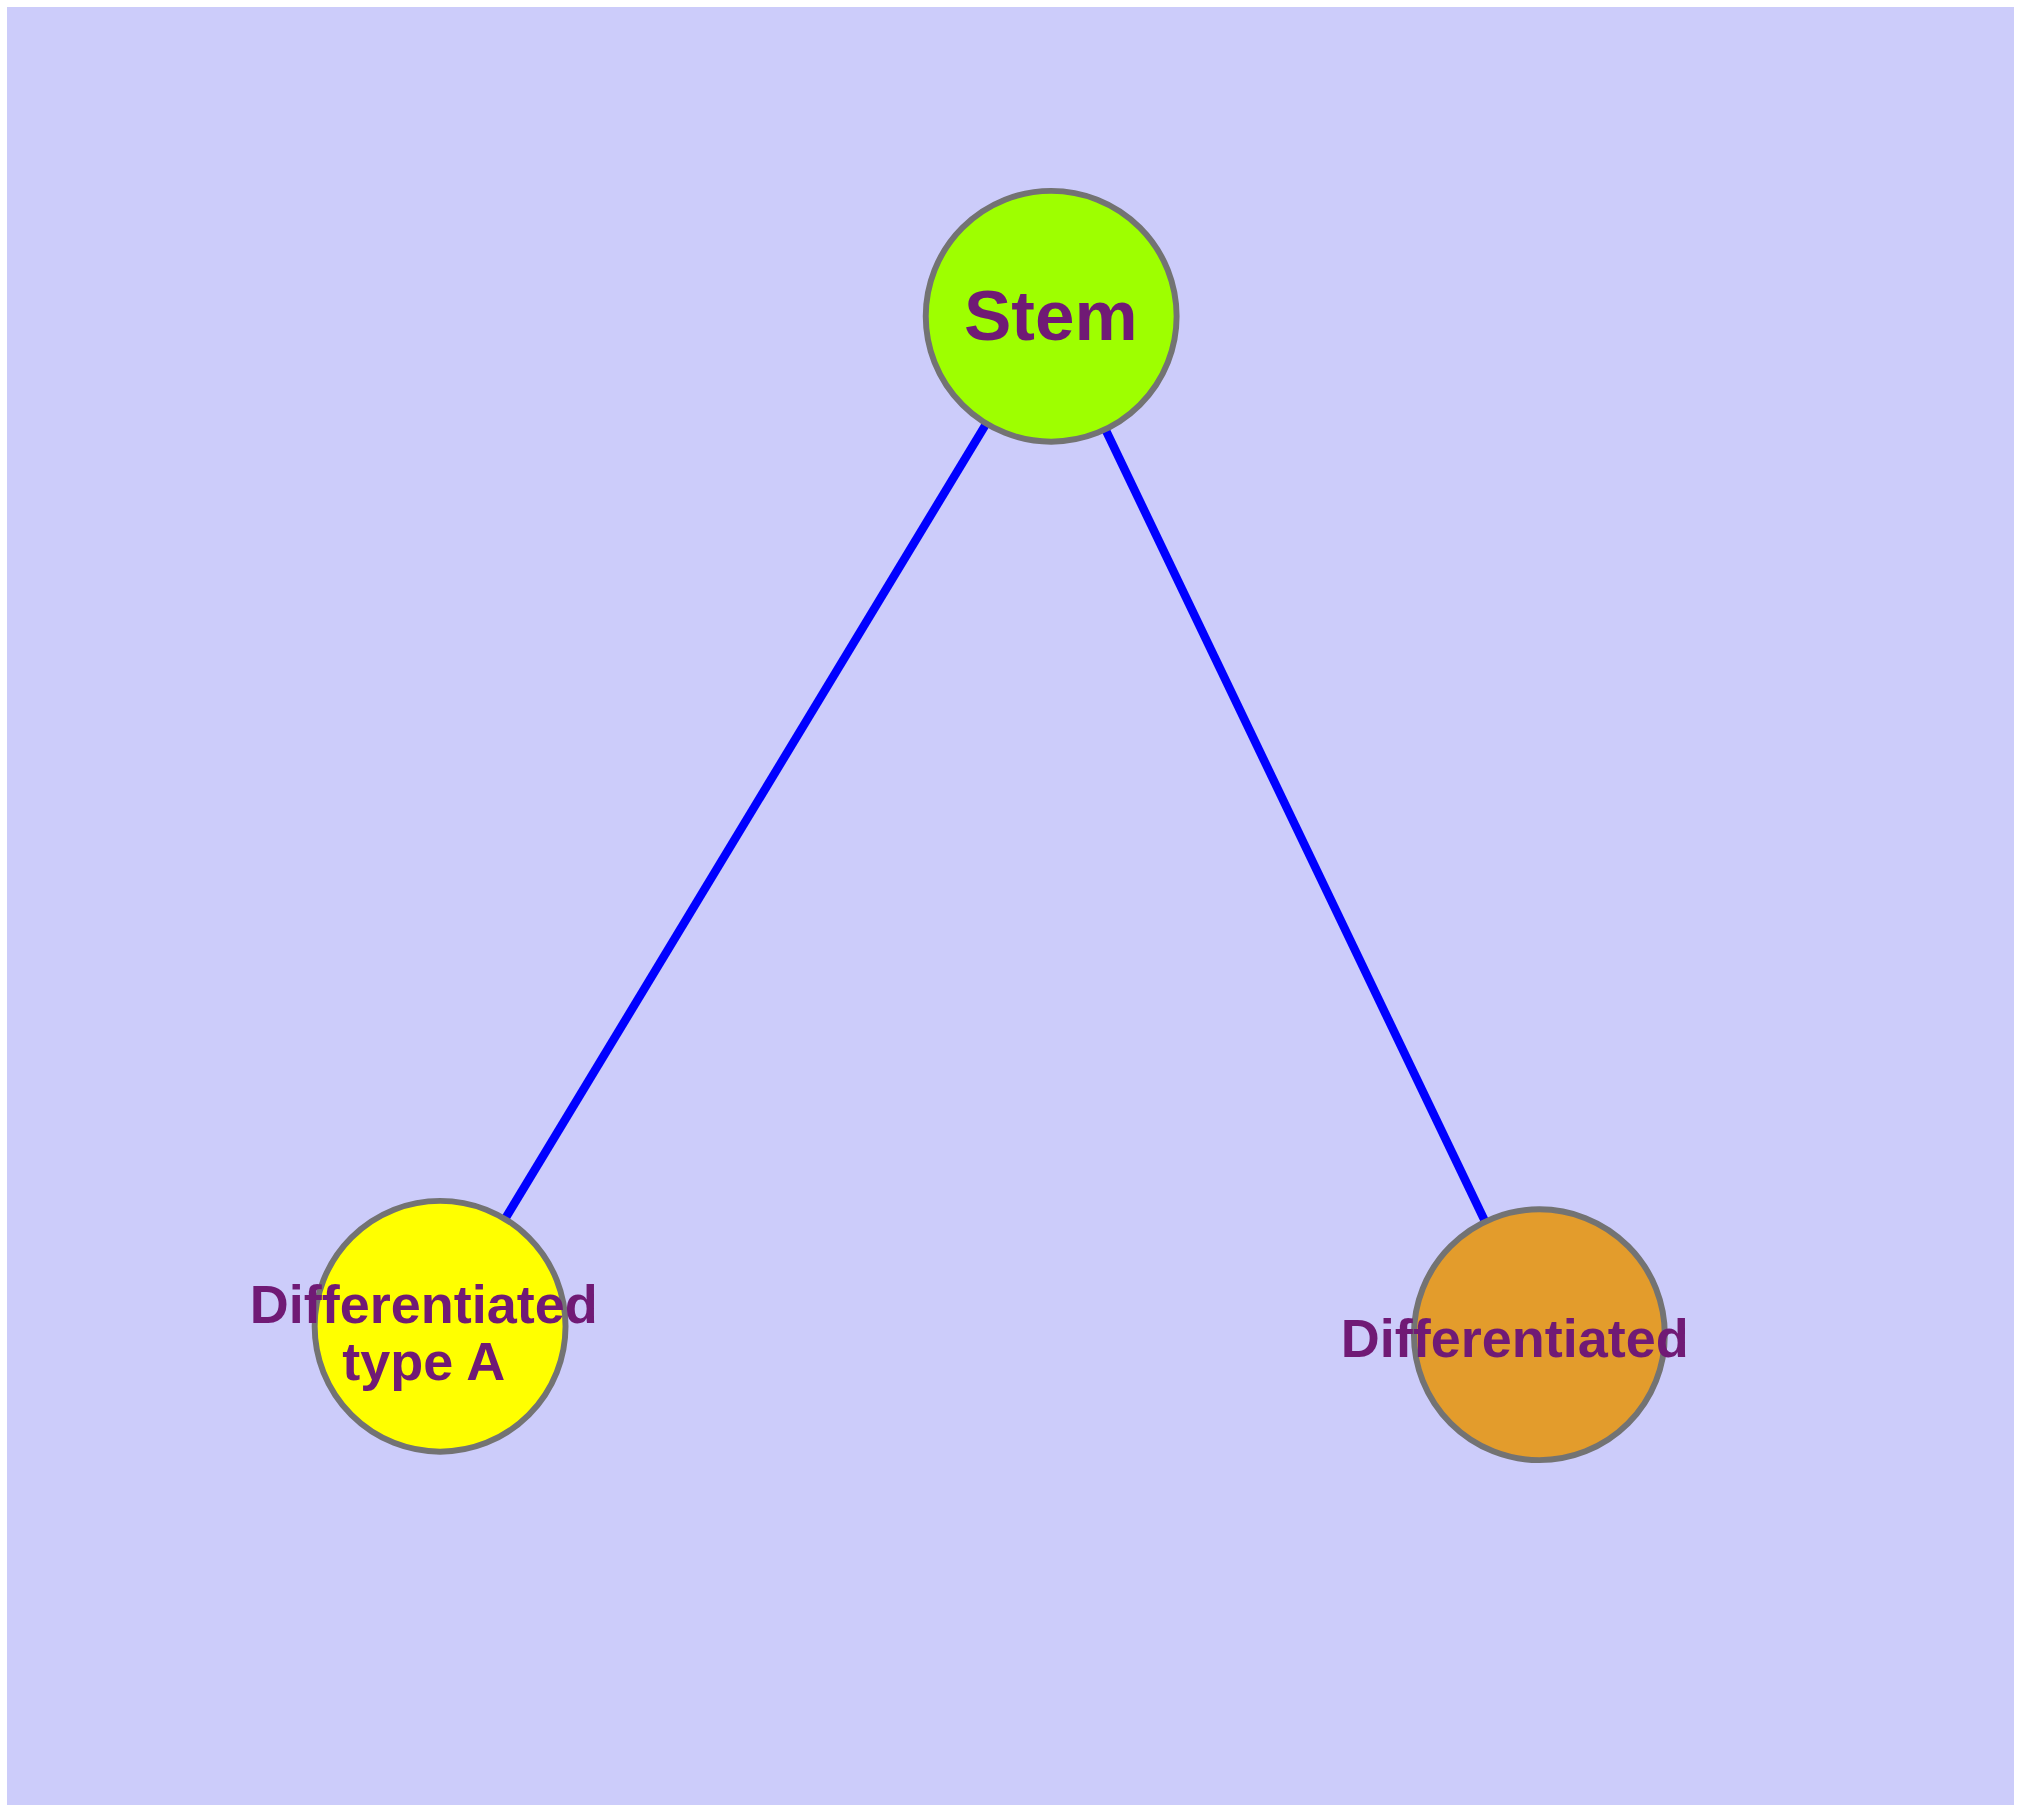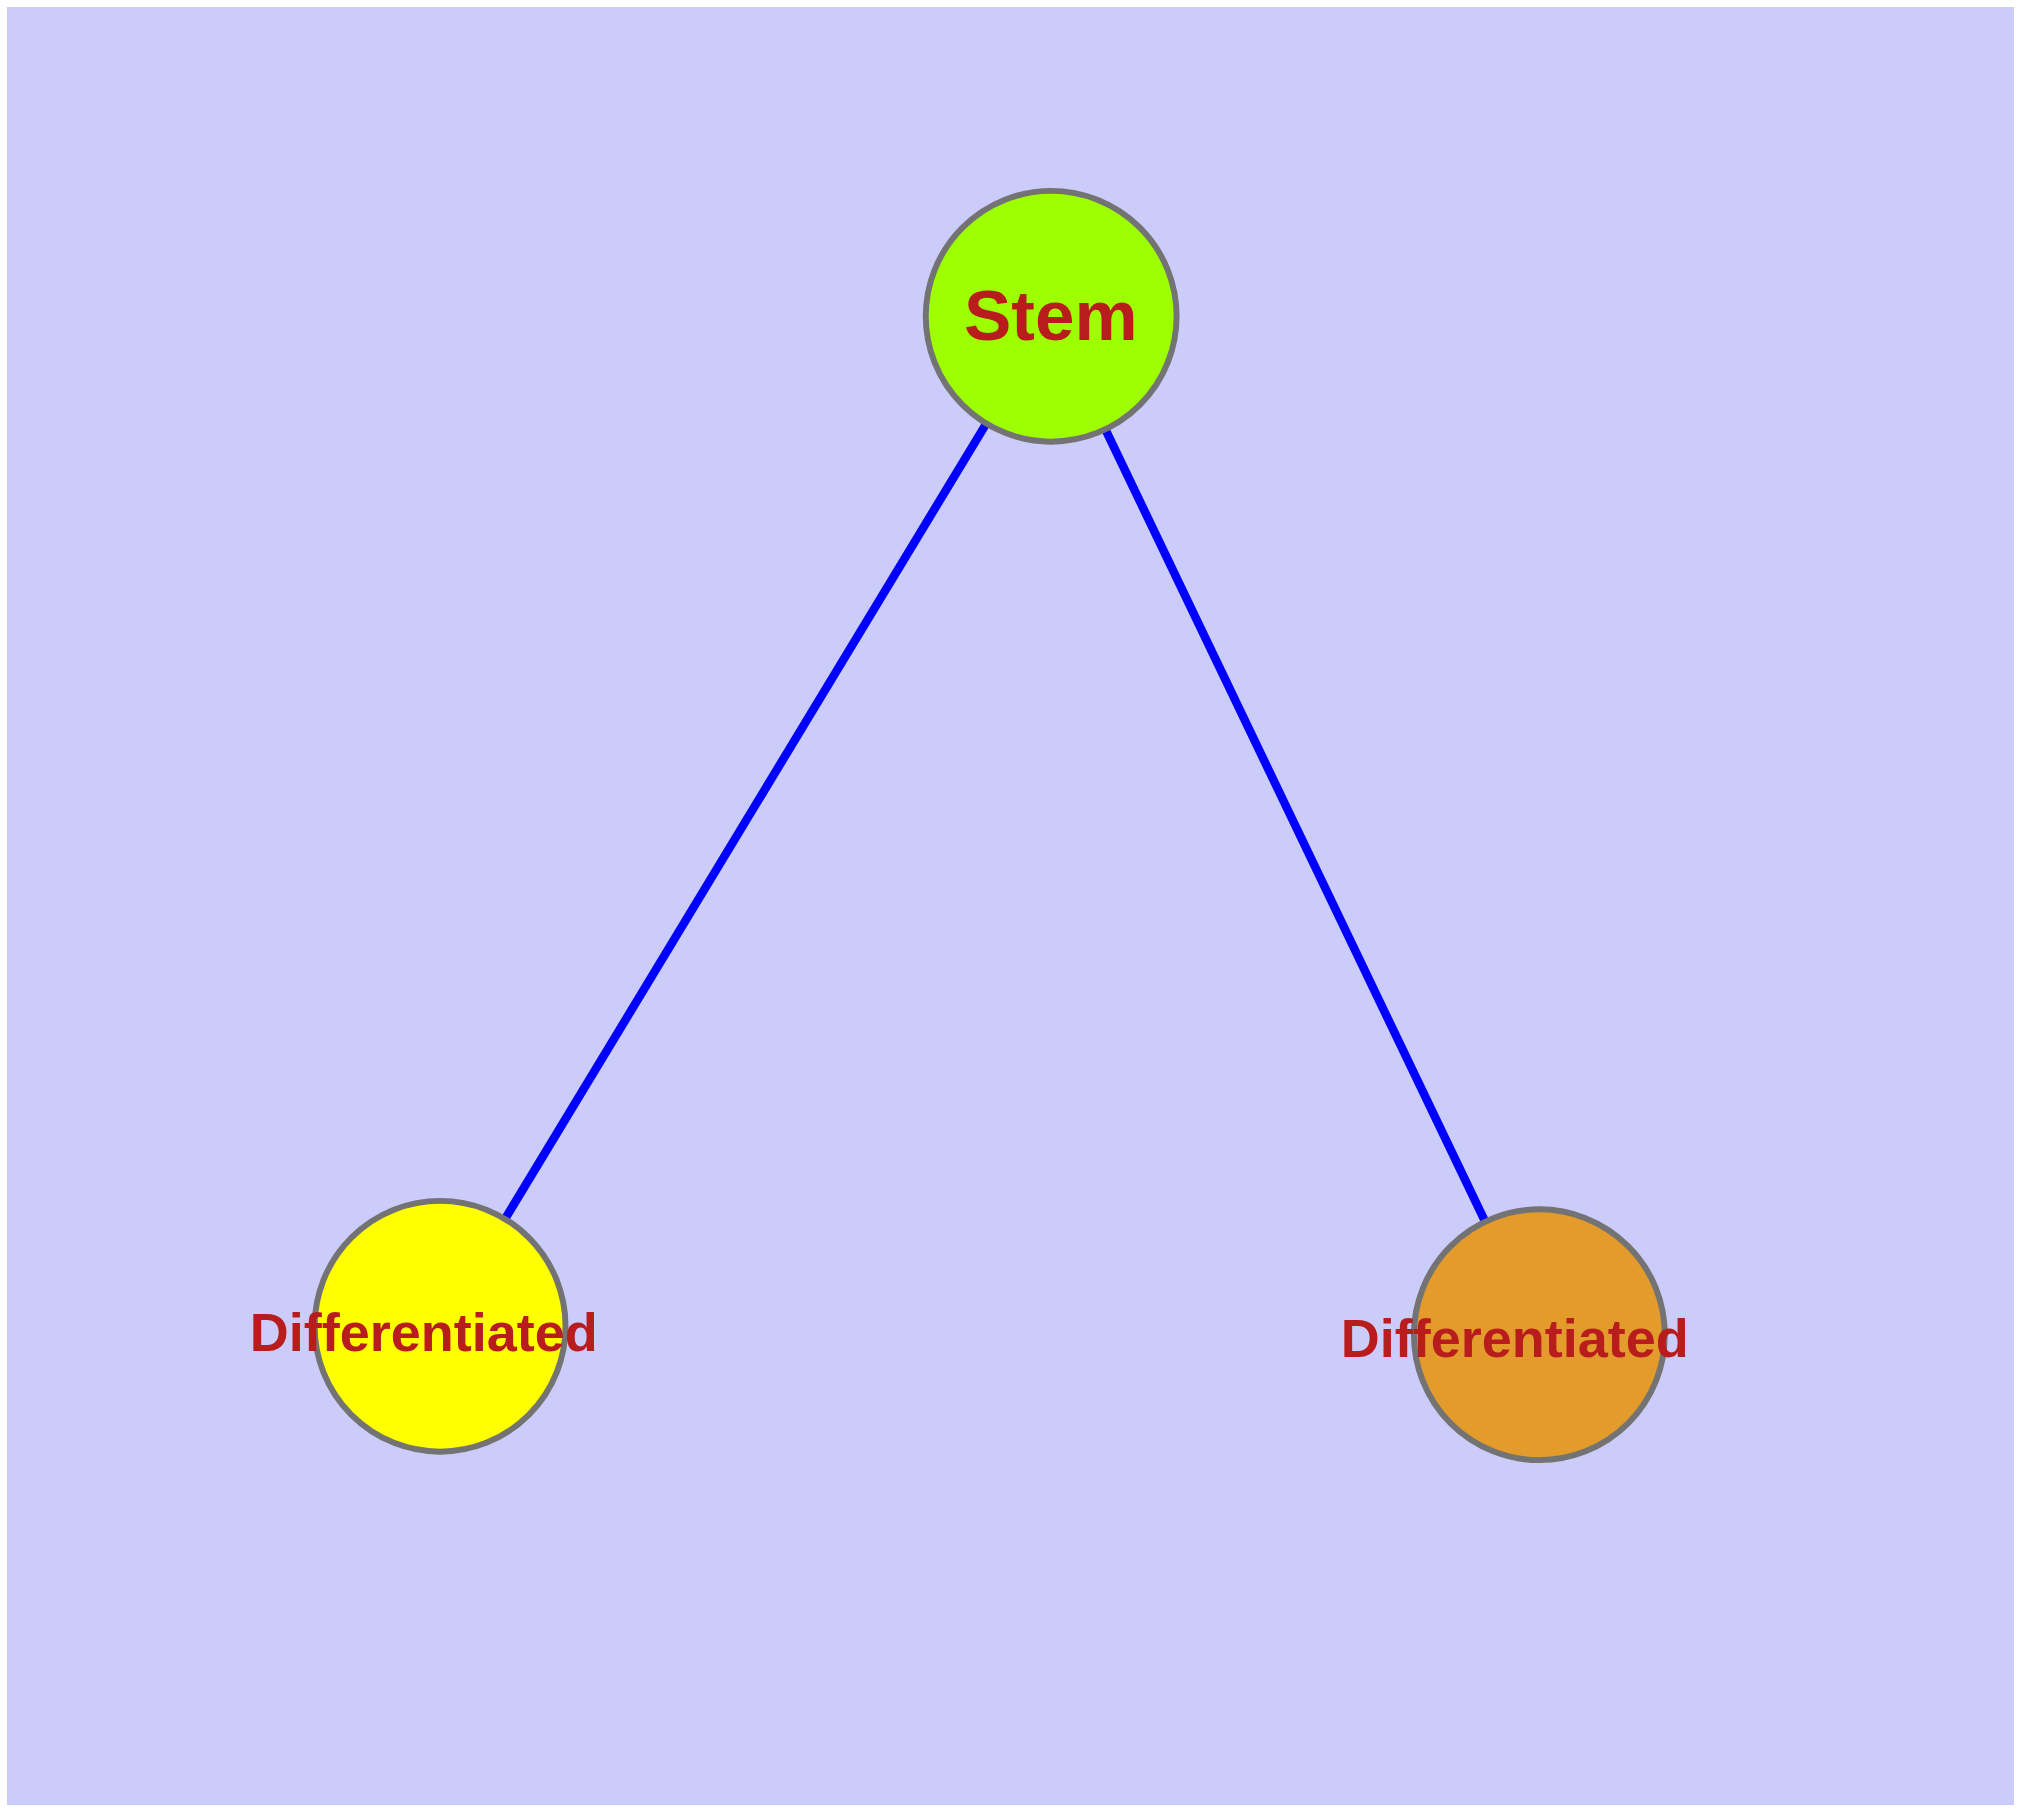--- a/index.html
+++ b/index.html
@@ -36,21 +36,21 @@
     stroke: #737373;
     stroke-width: 7;
   }
   .edge-line {
     stroke: #0000ff;
     stroke-width: 10;
     stroke-linecap: butt;
   }
   .node-label {
     position: absolute;
-    color: #b91c1c;
+    color: #701a75;
     font-family: "Liberation Sans", sans-serif;
     font-weight: bold;
     text-align: center;
     line-height: 1.06;
     white-space: pre;
     pointer-events: none;
     transform: translate(-50%, -50%);
   }
   .label-stem {
     font-size: 71px;
@@ -74,19 +74,19 @@
       <g id="nodes-group">
           <circle cx="1232" cy="365" r="148" class="node-circle" fill="#9eff00" stroke="#737373"></circle>
           <circle cx="511" cy="1557" r="148" class="node-circle" fill="#ffff00" stroke="#737373"></circle>
           <circle cx="1808" cy="1567" r="148" class="node-circle" fill="#e39c2c" stroke="#737373"></circle>
         </g>
 
     </svg>
 
     <div id="labels-layer">
         <div class="node-label label-stem" style="left: 1044px; top: 309px;"><div>Stem</div></div>
-        <div class="node-label label-diff" style="left: 417px; top: 1326px;"><div>Differentiated</div></div>
+        <div class="node-label label-diff" style="left: 417px; top: 1326px;"><div>Differentiated</div><div>type A</div></div>
         <div class="node-label label-diff" style="left: 1508px; top: 1332px;"><div>Differentiated</div></div>
       </div>
 
   </div>
 </div>
 
 
 </body></html>

